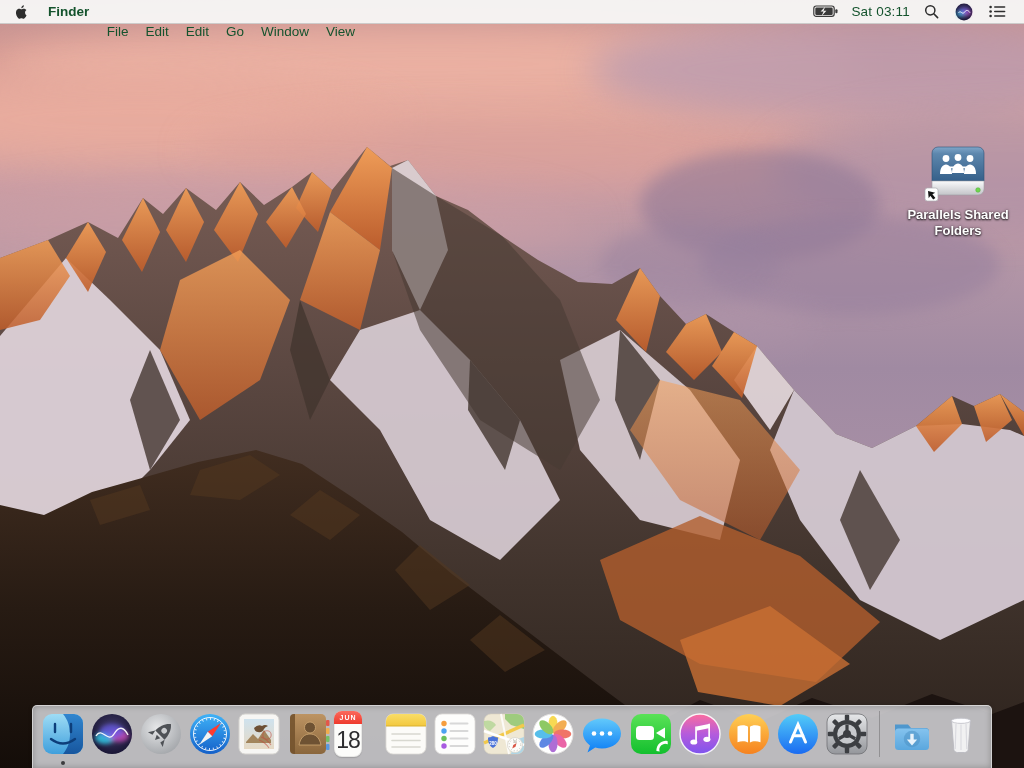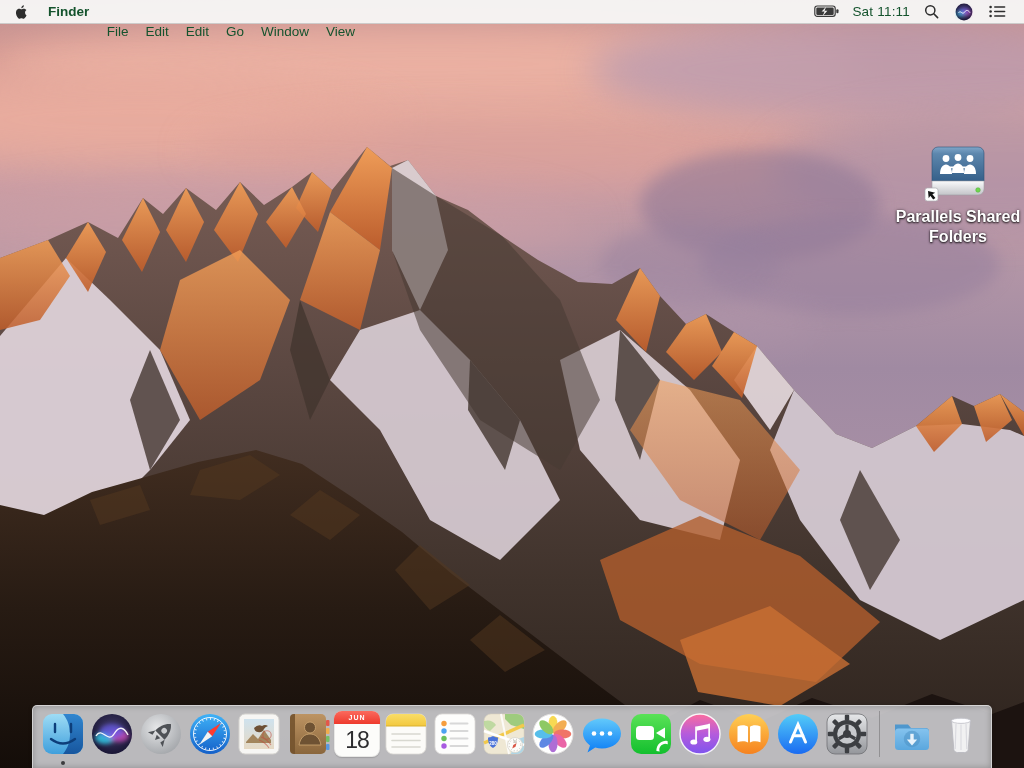--- a/index.html
+++ b/index.html
@@ -14,35 +14,35 @@
   .mb-left{display:flex;align-items:center;height:100%;}
   .apple{display:flex;align-items:center;justify-content:center;height:100%;padding:0 11px 0 14px;}
   .appname{font-weight:bold;padding:0 9px;}
   .mitem{padding:0 8.5px;height:100%;display:flex;align-items:center;cursor:default;margin-top:40px;}
   .mb-right{margin-left:auto;display:flex;align-items:center;height:100%;padding-right:10px;}
   .sitem{display:flex;align-items:center;justify-content:center;height:100%;padding:0 8px;}
   .clock{padding:0 6px 0 4px;letter-spacing:.2px;}
   
   .dicon{position:absolute;left:895px;top:146px;width:126px;text-align:center;cursor:default;z-index:10;}
   .dicon svg{display:block;margin:0 auto;}
-  .dicon .dlabel{margin-top:3px;font-size:16px;font-weight:bold;color:#fff;line-height:1.25;
+  .dicon .dlabel{margin-top:3px;font-size:13px;font-weight:bold;color:#fff;line-height:1.25;
     text-shadow:0 1px 2px rgba(0,0,0,.85),0 0 3px rgba(0,0,0,.5);}
   
   .dock{position:absolute;left:50%;transform:translateX(-50%);bottom:0;height:57px;
     background:rgba(210,210,213,0.88);border:1px solid rgba(255,255,255,0.35);
     border-bottom:none;border-radius:5px 5px 0 0;
     box-shadow:0 0 6px rgba(0,0,0,0.25) inset,0 -1px 4px rgba(0,0,0,0.12);
     display:flex;align-items:flex-start;padding:5px 7px 0 7px;gap:3px;z-index:30;}
   .ditem{position:relative;width:46px;height:46px;flex:0 0 auto;}
   .ditem svg{display:block;width:46px;height:46px;}
   .rundot{position:absolute;left:50%;bottom:-8px;transform:translateX(-50%);
     width:4px;height:4px;border-radius:50%;background:#3c3c3e;}
   .ddivider{width:1px;height:46px;margin:0 6px;background:rgba(0,0,0,0.22);flex:0 0 auto;}
   
-  .cal{width:46px;height:46px;border-radius:8px;background:#fcfcfa;overflow:hidden;
+  .cal{width:28px;height:46px;border-radius:8px;background:#fcfcfa;overflow:hidden;
     box-shadow:inset 0 0 0 1px rgba(0,0,0,0.08),0 1px 1px rgba(0,0,0,0.15);}
   .cal-top{height:13px;background:linear-gradient(#fb6a5d,#ee3a2d);color:#fff;font-size:7px;
     font-weight:bold;letter-spacing:1px;display:flex;align-items:center;justify-content:center;}
   .cal-day{height:33px;display:flex;align-items:center;justify-content:center;
     font-size:23px;font-weight:300;color:#2d2d2f;letter-spacing:-1px;}
 </style>
 </head>
 <body>
 
 <div id="stage">
@@ -178,21 +178,21 @@
   </div>
   <div class="mb-right">
     <div class="sitem">
       <svg width="26" height="13" viewBox="0 0 26 13">
         <rect x="0.8" y="1" width="20.4" height="10.4" rx="2.4" fill="none" stroke="#3a3a3a" stroke-width="1.2"></rect>
         <rect x="2.3" y="2.5" width="17.4" height="7.4" rx="1.2" fill="#3a3a3a"></rect>
         <rect x="22.3" y="4.2" width="2.2" height="4" rx="1" fill="#3a3a3a"></rect>
         <path d="M12.2 1.8 L7.6 6.6 h3 L8.6 11 l4.8-5.2 h-2.9 z" fill="#f6f5f4"></path>
       </svg>
     </div>
-    <span class="clock">Sat 11:11</span>
+    <span class="clock">Sat 03:11</span>
     <div class="sitem">
       <svg width="15" height="15" viewBox="0 0 15 15">
         <circle cx="6.3" cy="6.3" r="4.6" fill="none" stroke="#2d2d2d" stroke-width="1.5"></circle>
         <line x1="9.8" y1="9.8" x2="13.6" y2="13.6" stroke="#2d2d2d" stroke-width="1.6" stroke-linecap="round"></line>
       </svg>
     </div>
     <div class="sitem">
       <svg width="18" height="18" viewBox="0 0 18 18">
         <defs>
               <radialGradient id="sbg" cx=".5" cy=".45" r=".6">

